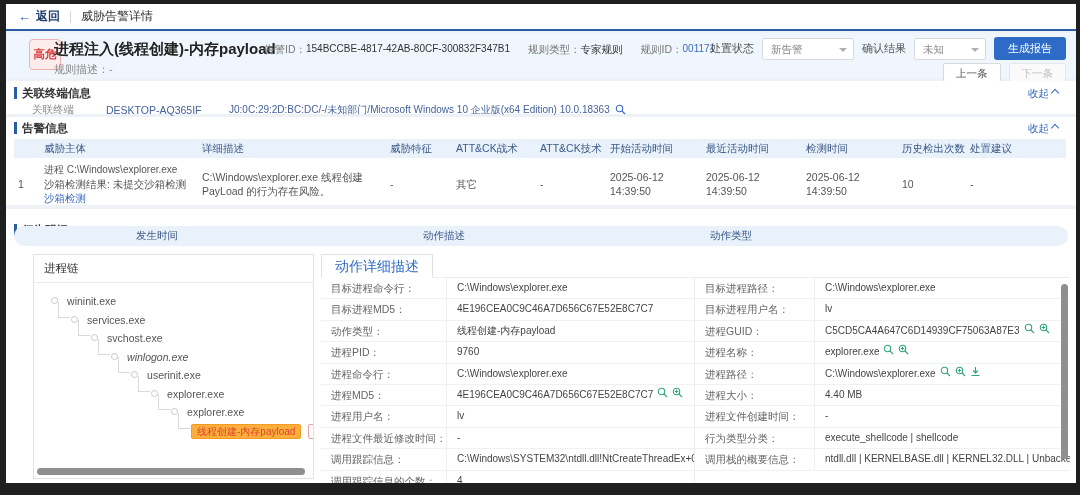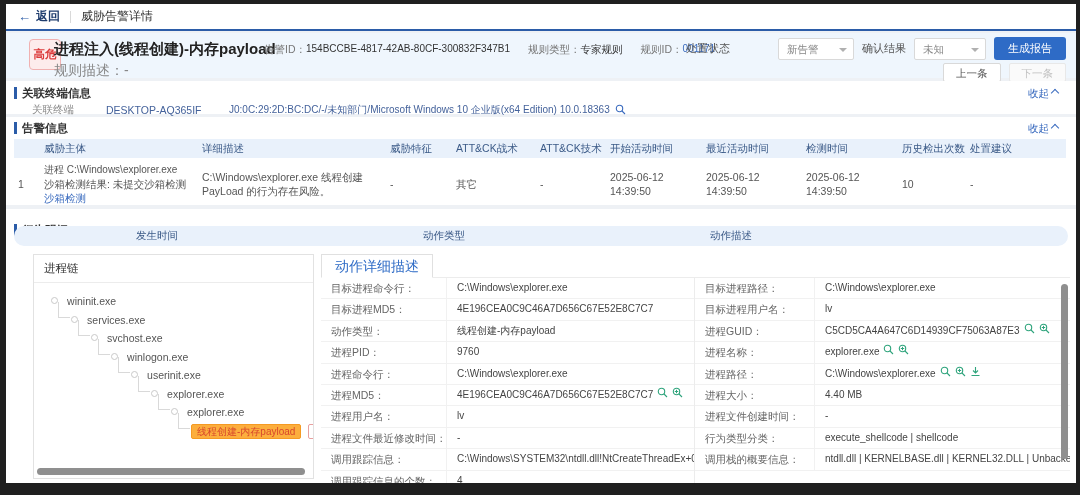--- a/index.html
+++ b/index.html
@@ -15,21 +15,21 @@
   .topbar .page-title{color:#333;font-size:12px;}
 
   
   .alert-card{position:absolute;left:0;top:29px;right:0;height:45px;background:#eff6fd;}
   .sev-badge{position:absolute;left:8px;top:6px;width:32px;height:31px;background:#fdecec;border:1px solid #f0b1b1;border-radius:4px;color:#dc3c3c;font-size:11.5px;font-weight:bold;display:flex;align-items:center;justify-content:center;box-sizing:border-box;margin-left:15px;}
   .alert-title{position:absolute;left:48px;top:7px;font-size:15px;font-weight:bold;color:#222;}
   .alert-meta{position:absolute;left:258px;top:10px;display:flex;font-size:10.5px;white-space:nowrap;}
   .alert-meta .lbl{color:#777;}
   .alert-meta .val{color:#333;margin-right:18px;}
   .alert-meta .val.link{color:#3a6bbf;}
-  .rule-desc{position:absolute;left:48px;top:29px;font-size:14px;color:#888;}
+  .rule-desc{position:absolute;left:48px;top:29px;font-size:11px;color:#888;}
   .controls{position:absolute;right:10px;top:4px;display:flex;align-items:center;gap:8px;}
   .ctl-label{font-size:11px;color:#555;}
   .sel{height:22px;line-height:20px;background:#fff;border:1px solid #d9d9d9;border-radius:2px;padding:0 18px 0 8px;font-size:10.5px;color:#888;position:relative;box-sizing:border-box;cursor:pointer;}
   .sel .chev-down{position:absolute;right:6px;top:9px;width:0;height:0;border-left:4px solid transparent;border-right:4px solid transparent;border-top:4px solid #b0b0b0;}
   .btn-primary{height:23px;line-height:23px;padding:0 14px;background:#2e6bc6;color:#fff;font-size:11px;border-radius:3px;cursor:pointer;}
   .pager{position:absolute;right:10px;top:30px;display:flex;gap:8px;}
   .btn-plain{height:19px;line-height:18px;padding:0 12px;background:#fff;border:1px solid #d9d9d9;border-radius:2px;font-size:10.5px;color:#555;cursor:pointer;box-sizing:border-box;}
   .btn-plain.disabled{color:#c0c0c0;background:#fafafa;border-color:#e8e8e8;}
 
   
@@ -108,21 +108,21 @@
       <span class="lbl">规则类型：</span>
       <span class="val">专家规则</span>
       <span class="lbl">规则ID：</span>
       <span class="val link lat">001171</span>
     </div>
     <div class="rule-desc">
       <span>规则描述：</span><span>-</span>
     </div>
     <div class="controls">
       <span class="ctl-label">处置状态</span>
-      <div class="sel" style="width:76px;margin-left:40px;">
+      <div class="sel" style="width:92px;">
         <span>新告警</span>
         <span class="chev-down"></span>
       </div>
       <span class="ctl-label">确认结果</span>
       <div class="sel" style="width:72px;">
         <span>未知</span>
         <span class="chev-down"></span>
       </div>
       <div class="btn-primary">生成报告</div>
     </div>
@@ -208,22 +208,22 @@
     </table>
   </div>
 
   <div class="card card-behavior">
     <div class="sec-head">
       <span class="bar"></span>
       <span class="sec-title">行为明细</span>
     </div>
     <div class="strip">
       <span>发生时间</span>
+      <span>动作描述</span>
       <span>动作类型</span>
-      <span>动作描述</span>
     </div>
 
     <div class="left-panel">
       <div class="lp-header">进程链</div>
       <div class="tree">
 
           <div class="tree-row">
             <span class="tree-inner" style="margin-left: 0px;">
               
               <span class="dot"></span>
@@ -247,21 +247,21 @@
             <span class="tree-inner" style="margin-left: 40px;">
               <span class="elbow"></span>
               <span class="dot"></span>
               <span class="tname lat">svchost.exe</span>
               
               
             </span>
           </div>
 
           <div class="tree-row">
-            <span class="tree-inner" style="margin-left: 60px;">
+            <span class="tree-inner" style="margin-left: 60px; font-style: italic;">
               <span class="elbow"></span>
               <span class="dot"></span>
               <span class="tname lat">winlogon.exe</span>
               
               
             </span>
           </div>
 
           <div class="tree-row">
             <span class="tree-inner" style="margin-left: 80px;">

